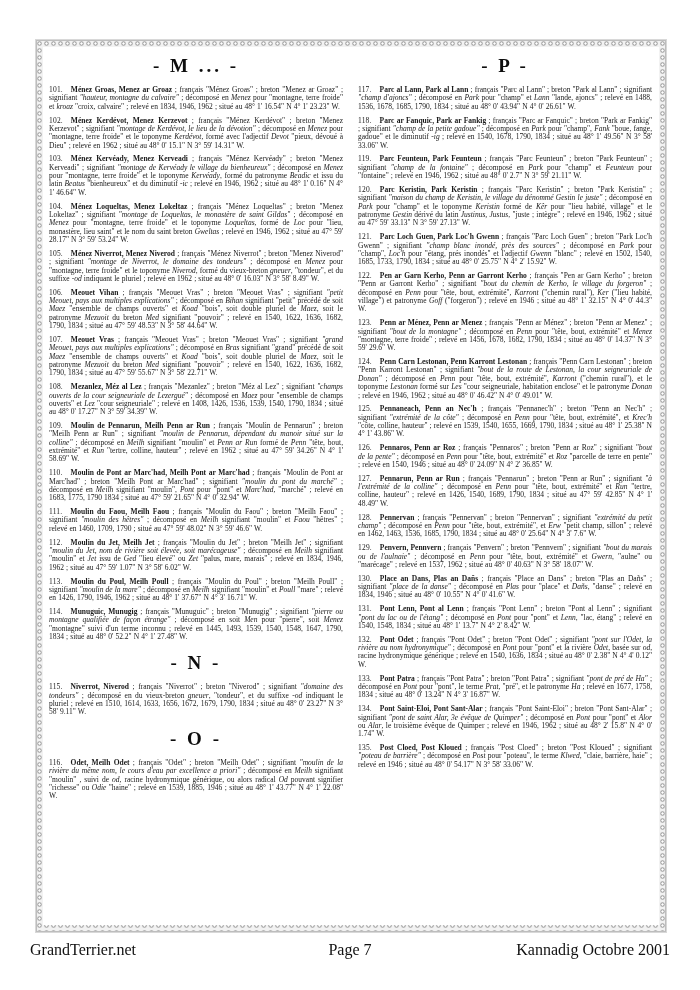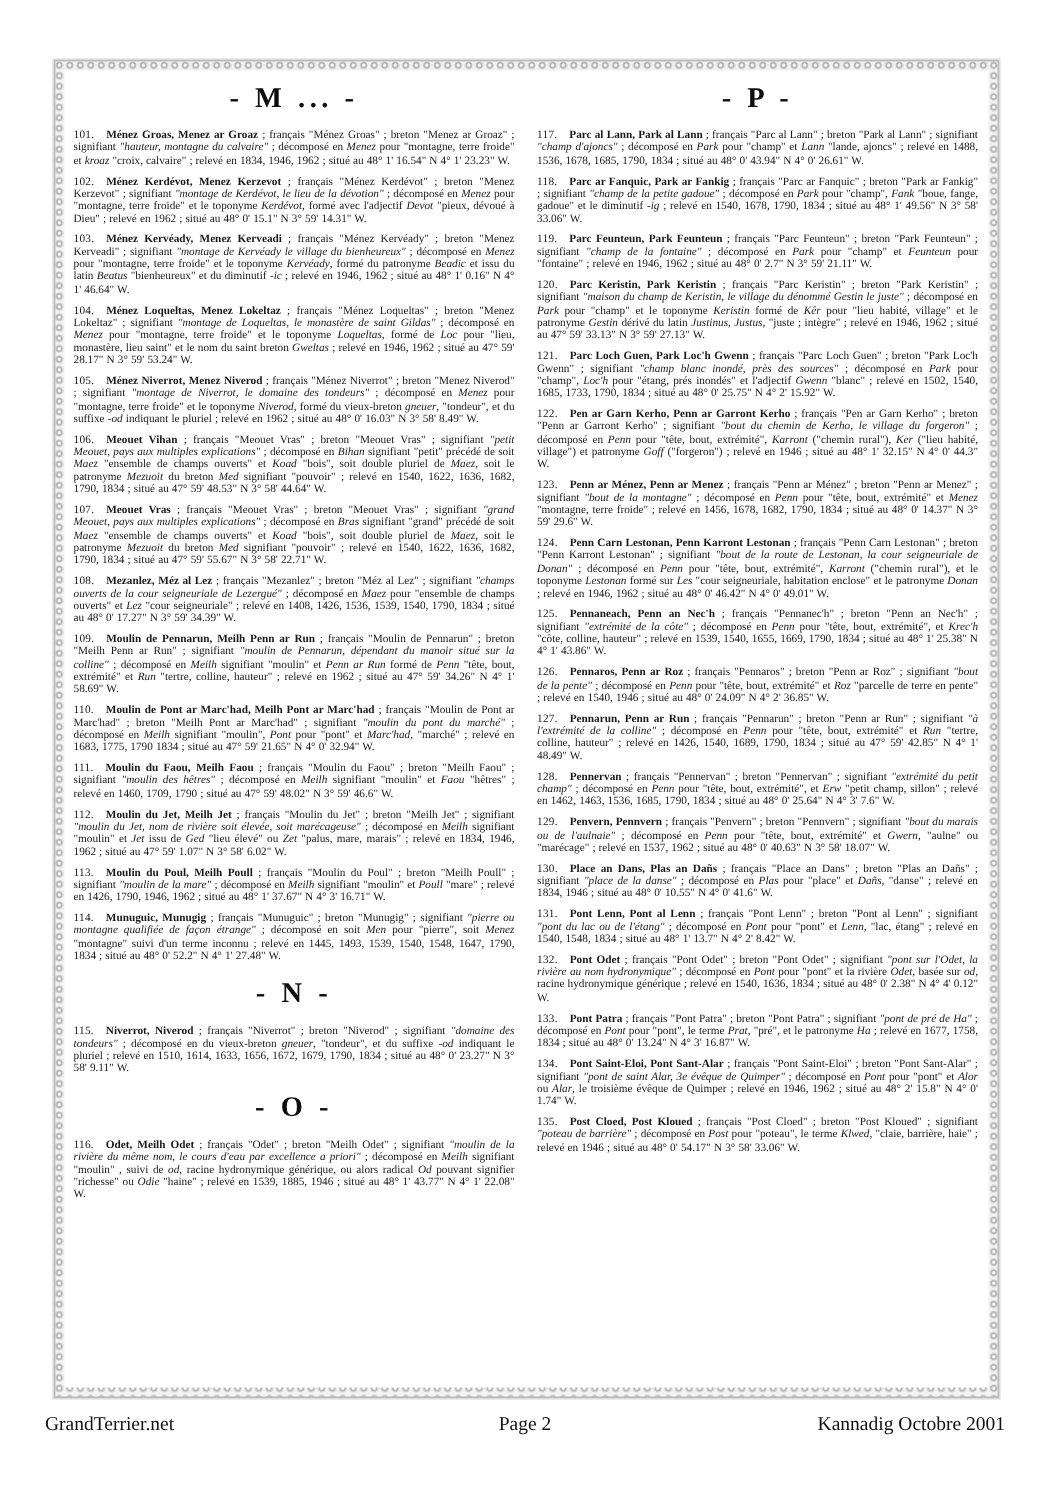--- a/index.html
+++ b/index.html
@@ -29,21 +29,21 @@
   .col .sec:not(:first-child){margin-top:11px;}
   p.entry{
     margin:0 0 5.5px 0;font-size:7.5px;line-height:8.35px;
     text-align:justify;color:#181818;word-spacing:0.2px;
   }
   p.entry .num{letter-spacing:0.2px;margin-top:33px;}
   p.entry .head{font-weight:bold;}
   p.entry .it{font-style:italic;}
   .footer{
     position:absolute;left:30px;right:30px;top:941px;height:20px;
-    font-size:13px;color:#111;
+    font-size:16px;color:#111;
   }
   .footer .f-left{position:absolute;left:0;top:0;}
   .footer .f-center{position:absolute;left:0;right:0;top:0;text-align:center;}
   .footer .f-right{position:absolute;right:0;top:0;}
 </style>
 </head>
 <body>
 
 <div class="sheet">
   <div class="frame">
@@ -89,16 +89,16 @@
         <p class="entry"><span class="num">130.  </span><span class="head">Place an Dans, Plas an Dañs</span><span><span> ; français "Place an Dans" ; breton "Plas an Dañs" ; signifiant </span><span class="it">"place de la danse"</span><span> ; décomposé en </span><span class="it">Plas</span><span> pour "place" et </span><span class="it">Dañs</span><span>, "danse" ; relevé en 1834, 1946 ; situé au 48° 0' 10.55" N 4° 0' 41.6" W.</span></span></p>
         <p class="entry"><span class="num">131.  </span><span class="head">Pont Lenn, Pont al Lenn</span><span><span> ; français "Pont Lenn" ; breton "Pont al Lenn" ; signifiant </span><span class="it">"pont du lac ou de l'étang"</span><span> ; décomposé en </span><span class="it">Pont</span><span> pour "pont" et </span><span class="it">Lenn</span><span>, "lac, étang" ; relevé en 1540, 1548, 1834 ; situé au 48° 1' 13.7" N 4° 2' 8.42" W.</span></span></p>
         <p class="entry"><span class="num">132.  </span><span class="head">Pont Odet</span><span><span> ; français "Pont Odet" ; breton "Pont Odet" ; signifiant </span><span class="it">"pont sur l'Odet, la rivière au nom hydronymique"</span><span> ; décomposé en </span><span class="it">Pont</span><span> pour "pont" et la rivière </span><span class="it">Odet</span><span>, basée sur </span><span class="it">od</span><span>, racine hydronymique générique ; relevé en 1540, 1636, 1834 ; situé au 48° 0' 2.38" N 4° 4' 0.12" W.</span></span></p>
         <p class="entry"><span class="num">133.  </span><span class="head">Pont Patra</span><span><span> ; français "Pont Patra" ; breton "Pont Patra" ; signifiant </span><span class="it">"pont de pré de Ha"</span><span> ; décomposé en </span><span class="it">Pont</span><span> pour "pont", le terme </span><span class="it">Prat</span><span>, "pré", et le patronyme </span><span class="it">Ha</span><span> ; relevé en 1677, 1758, 1834 ; situé au 48° 0' 13.24" N 4° 3' 16.87" W.</span></span></p>
         <p class="entry"><span class="num">134.  </span><span class="head">Pont Saint-Eloi, Pont Sant-Alar</span><span><span> ; français "Pont Saint-Eloi" ; breton "Pont Sant-Alar" ; signifiant </span><span class="it">"pont de saint Alar, 3e évêque de Quimper"</span><span> ; décomposé en </span><span class="it">Pont</span><span> pour "pont" et </span><span class="it">Alor</span><span> ou </span><span class="it">Alar</span><span>, le troisième évêque de Quimper ; relevé en 1946, 1962 ; situé au 48° 2' 15.8" N 4° 0' 1.74" W.</span></span></p>
         <p class="entry"><span class="num">135.  </span><span class="head">Post Cloed, Post Kloued</span><span><span> ; français "Post Cloed" ; breton "Post Kloued" ; signifiant </span><span class="it">"poteau de barrière"</span><span> ; décomposé en </span><span class="it">Post</span><span> pour "poteau", le terme </span><span class="it">Klwed</span><span>, "claie, barrière, haie" ; relevé en 1946 ; situé au 48° 0' 54.17" N 3° 58' 33.06" W.</span></span></p>
       </div>
   </div>
   <div class="footer">
     <span class="f-left">GrandTerrier.net</span>
-    <span class="f-center">Page 2</span>
+    <span class="f-center">Page 7</span>
     <span class="f-right">Kannadig Octobre 2001</span>
   </div>
 </div>
 
 </body></html>

